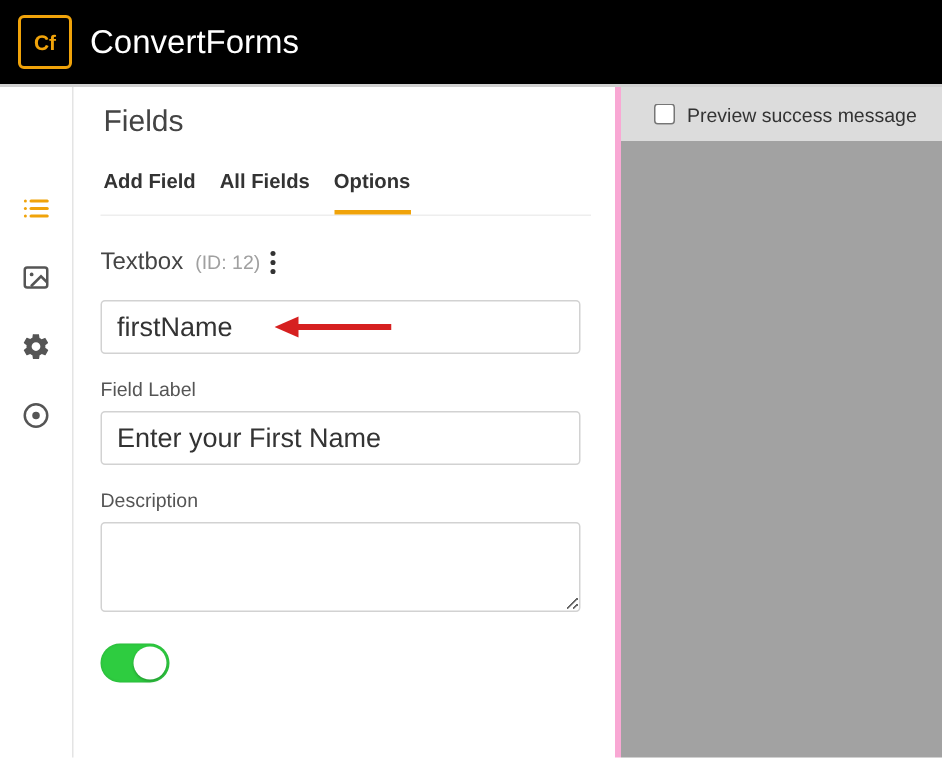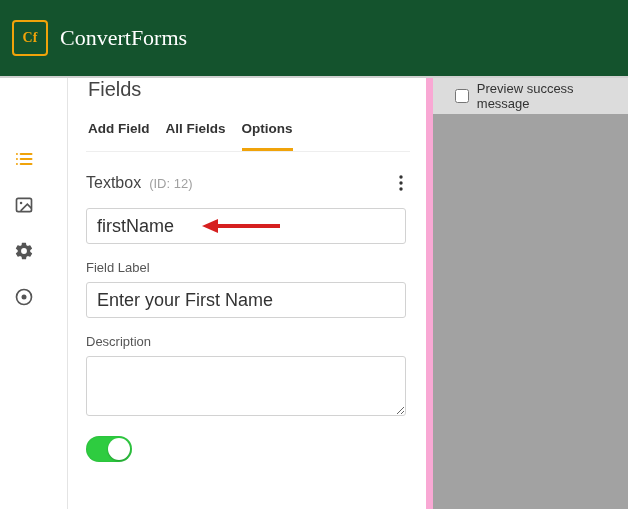--- a/index.html
+++ b/index.html
@@ -4,26 +4,25 @@
   <style>
     * { box-sizing: border-box; margin: 0; padding: 0; }
     body {
       font-family: -apple-system, BlinkMacSystemFont, "Segoe UI", Arial, sans-serif;
       width: 628px;
       height: 509px;
       overflow: hidden;
       background: #fff;
     }
     .topbar {
-      height: 76px;
-      background: #14532d;
+      height: 56px;
+      background: #000000;
       display: flex;
       align-items: center;
       padding-left: 12px;
-      font-family: Liberation Serif, serif;
     }
     .logo-box {
       width: 36px;
       height: 36px;
       border: 2px solid #f0a30a;
       border-radius: 4px;
       display: flex;
       align-items: center;
       justify-content: center;
       color: #f0a30a;
@@ -51,25 +50,24 @@
       align-items: center;
       padding-top: 70px;
       gap: 24px;
       color: #555;
     }
     .iconcol .ic { width: 22px; height: 22px; display:flex; align-items:center; justify-content:center; cursor:pointer; }
     .iconcol .ic.active { color: #f0a30a; }
     .midpanel {
       flex: 0 0 366px;
       border-left: 1px solid #e4e4e4;
-      border-right: 7px solid #f9a8d4;
-      padding: 0 16px 10px 18px;
+      border-right: 4px solid #f9a8d4;
+      padding: 12px 16px 10px 18px;
       background: #fff;
       overflow-y: auto;
-      margin-left: 19px;
     }
     .panel-title {
       font-size: 20px;
       color: #444;
       font-weight: 400;
       margin-bottom: 20px;
       margin-left: 2px;
     }
     .tabs {
       display: flex;
@@ -83,21 +81,21 @@
       font-weight: 600;
       color: #333;
       padding-bottom: 12px;
       cursor: pointer;
       border-bottom: 3px solid transparent;
     }
     .tab.active { border-bottom-color: #f0a30a; }
     .section-head {
       display: flex;
       align-items: center;
-      justify-content: space-between;
+      justify-content: flex-start;
       margin-bottom: 16px;
     }
     .section-head .lh {
       display:flex;
       align-items: baseline;
       gap: 8px;
     }
     .section-head .ttl {
       font-size: 16px;
       color: #444;

